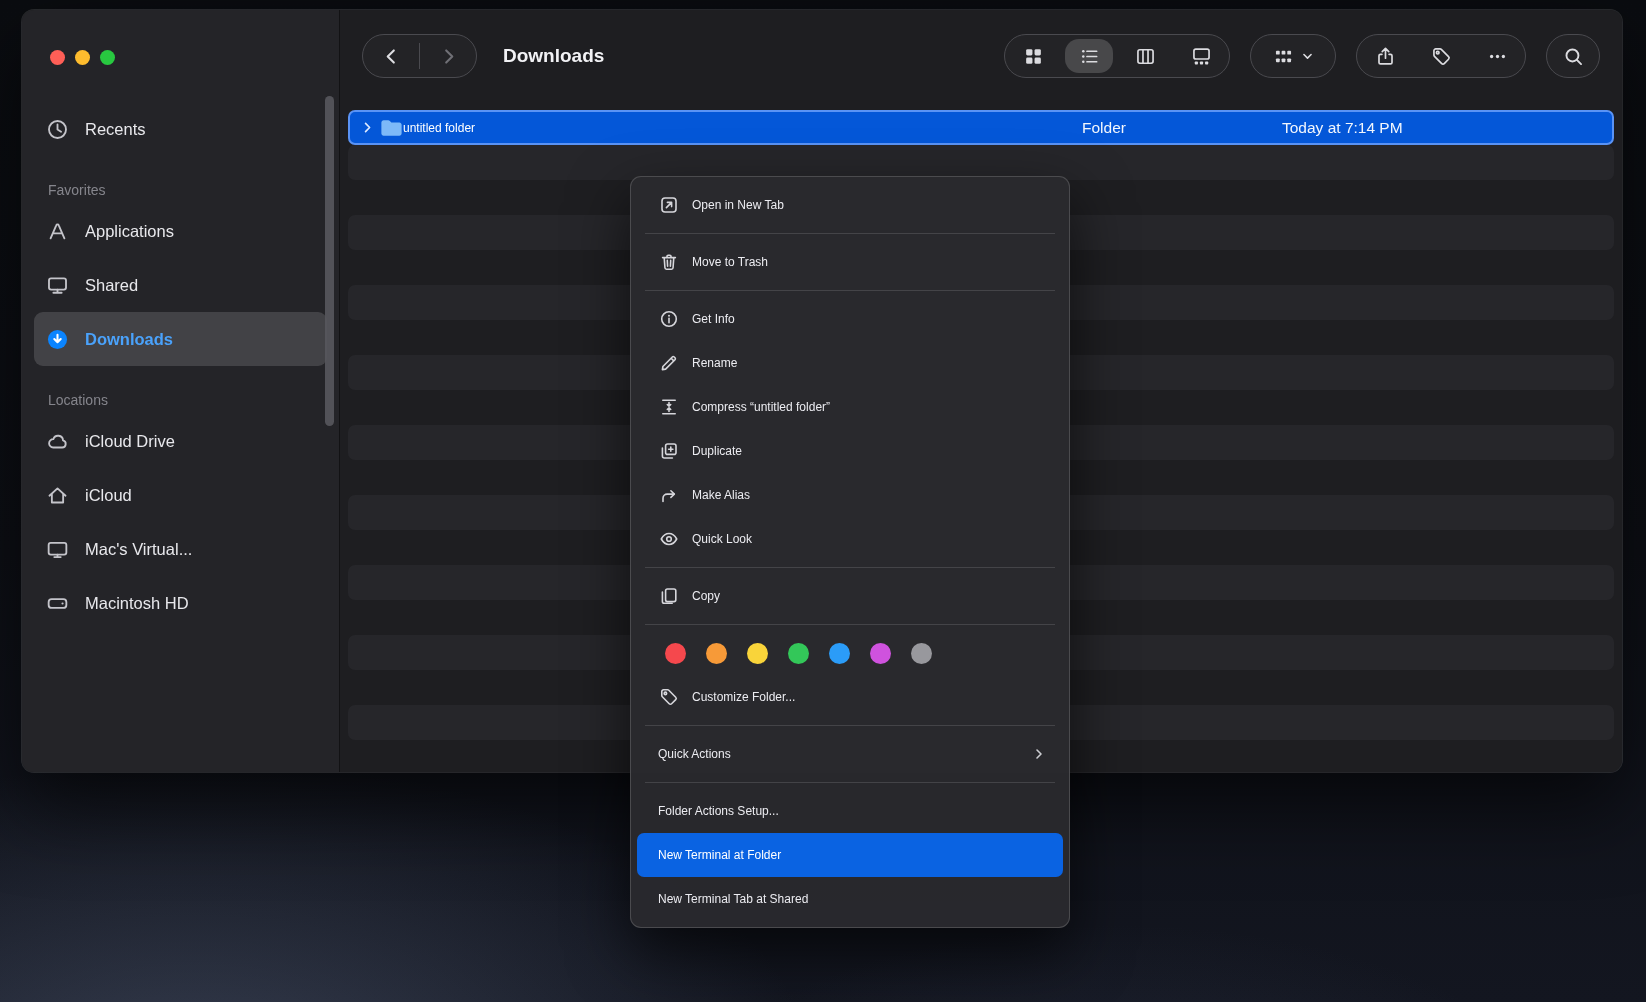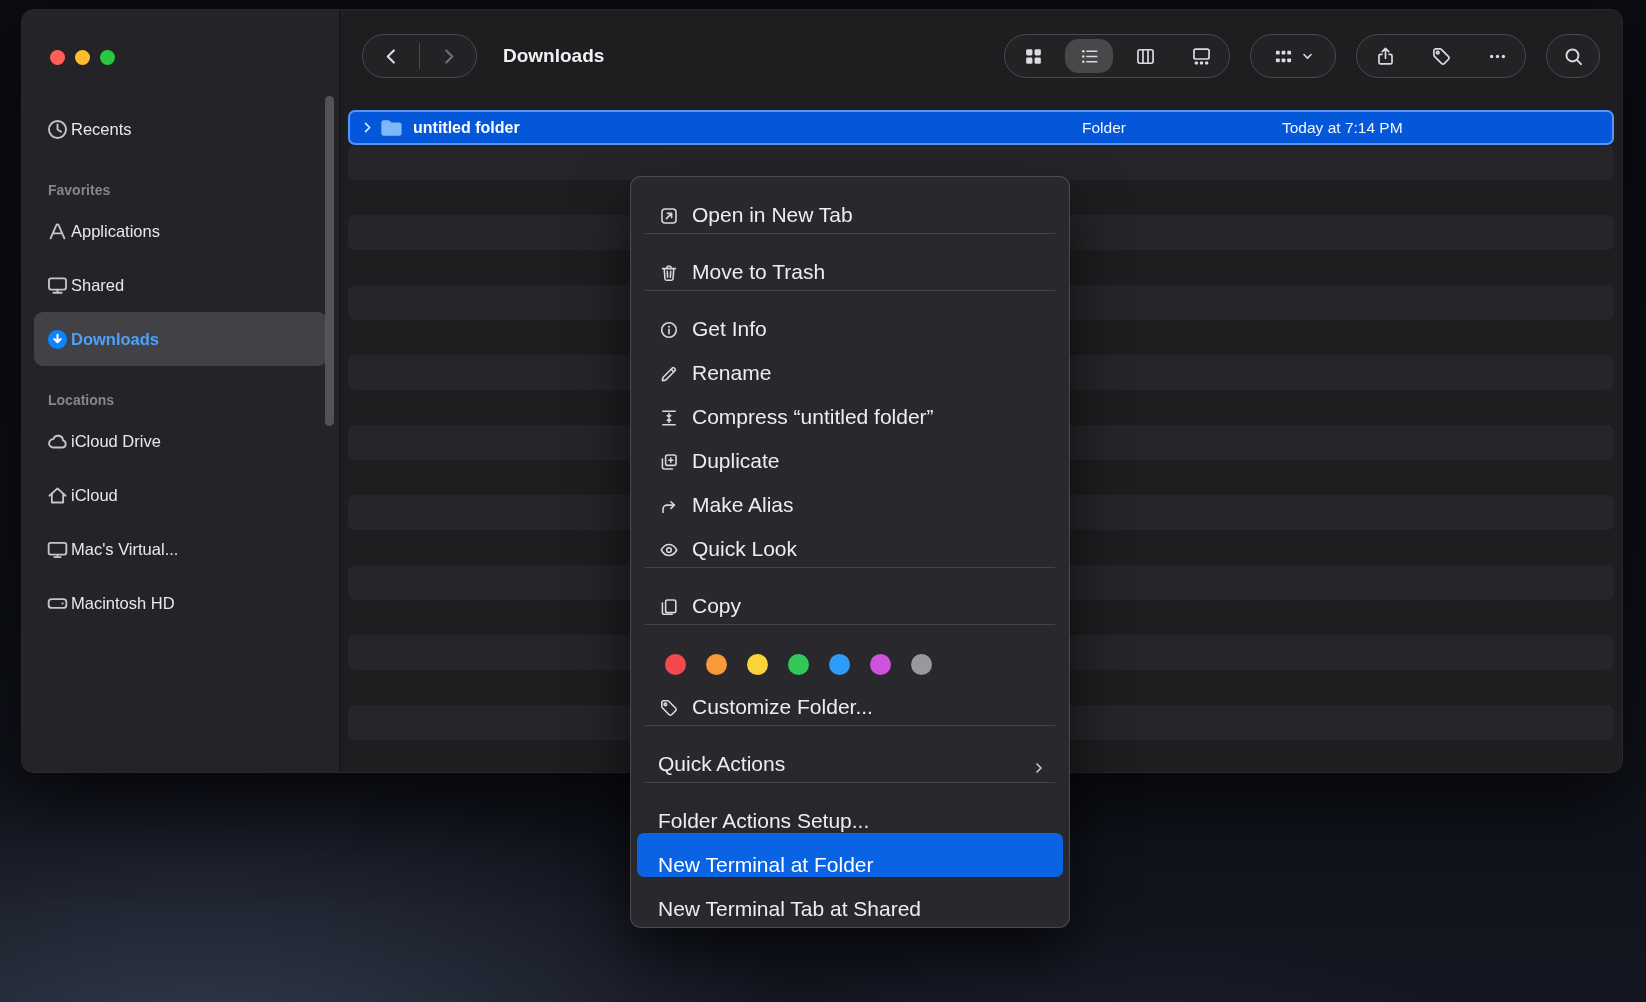--- a/index.html
+++ b/index.html
@@ -15,25 +15,25 @@
   .window{position:absolute;left:22px;top:10px;width:1600px;height:762px;border-radius:12px;background:#1e1e21;
     box-shadow:0 0 0 1px rgba(255,255,255,.12),0 34px 80px rgba(0,0,0,.62);display:flex;overflow:hidden}
   .sidebar{position:relative;width:318px;flex:none;background:#242428;border-right:1px solid #121214}
   .traffic{position:absolute;left:28px;top:40px;display:flex;gap:10px}
   .tl{width:15px;height:15px;border-radius:50%}
   .tl.red{background:var(--traffic-close,#ff5f57)}
   .tl.yellow{background:var(--traffic-minimize,#febc2e)}
   .tl.green{background:var(--traffic-zoom,#28c840)}
 
   .side-nav{position:absolute;top:92px;left:0;right:0}
-  .side-item{height:54px;margin:0 12px;padding:0 12px;border-radius:9px;display:flex;align-items:center;gap:2px;color:#e8e8ec;font-size:16.5px;font-weight:500;white-space:nowrap}
+  .side-item{height:54px;margin:0 12px;padding:0 12px;border-radius:9px;display:flex;align-items:center;gap:16px;color:#e8e8ec;font-size:16.5px;font-weight:500;white-space:nowrap}
   .side-item .si{width:23px;height:23px;color:#c4c4ca;flex:none}
   .side-item.selected{background:rgba(255,255,255,.14)}
   .side-item.selected .sl{color:#4aa2fb;font-weight:600}
-  .side-header{margin:26px 26px 6px;font-size:14px;font-weight:700;color:#85858c}
+  .side-header{margin:26px 26px 6px;font-size:14px;font-weight:400;color:#85858c}
   .side-scrollbar{position:absolute;right:5px;top:86px;width:9px;height:330px;border-radius:5px;background:#58585d;opacity:.9}
 
   
   .main{flex:1;display:flex;flex-direction:column;background:#1e1e21;min-width:0}
   .toolbar{height:92px;flex:none;display:flex;align-items:center;padding:0 22px;gap:20px}
   .capsule{height:44px;border:1px solid #4a4a4f;border-radius:22px;display:flex;align-items:center;background:rgba(255,255,255,.025);flex:none}
   .tbtn{height:42px;width:56px;display:flex;align-items:center;justify-content:center;background:none;border:none;color:#dcdce0;font-family:inherit}
   .tbtn.dim{color:#6f6f75}
   .tbtn.wide{width:84px;gap:7px}
   .tb-ic{width:21px;height:21px;display:block}
@@ -52,30 +52,30 @@
   .sort-chevron{position:absolute;right:24px;top:50%;transform:translateY(-50%);width:15px;height:15px;color:#9a9aa1}
 
   
   .rows{flex:1;overflow:hidden;padding-top:8px}
   .row{height:35px;margin:0 8px;border-radius:7px}
   .row.lit{background:#26262a}
   .row.selected{display:flex;align-items:center;padding:0 10px;background:var(--row-selection,#0457d8);
     border:2px solid var(--row-selection-border,#5a93f5);position:relative;color:#fff}
   .disclosure{width:15px;height:15px;color:#dfeaff;flex:none}
   .folder-ic{width:23px;height:18px;margin-left:5px;flex:none}
-  .row-name{margin-left:10px;font-size:16px;font-weight:700;color:#fff;white-space:nowrap}
+  .row-name{font-size:12px;font-weight:400;color:#fff;white-space:nowrap}
   .cell{position:absolute;font-size:15.5px;color:rgba(255,255,255,.95);white-space:nowrap}
   .cell.kind{left:732px}
   .cell.date{left:932px}
 
   
   .context-menu{position:absolute;left:630px;top:176px;width:440px;background:rgba(41,41,45,.97);
     border:1px solid rgba(255,255,255,.16);border-radius:11px;padding:6px 0;
     box-shadow:0 24px 60px rgba(0,0,0,.65);z-index:10}
-  .menu-item{height:44px;margin:0 6px;padding:0 16px 0 21px;display:flex;align-items:flex-end;gap:12px;border-radius:7px;color:#ececf1;font-size:21px;white-space:nowrap}
+  .menu-item{height:44px;margin:0 6px;padding:0 16px 0 21px;display:flex;align-items:center;gap:12px;border-radius:7px;color:#ececf1;font-size:12px;white-space:nowrap}
   .menu-item .mi{width:22px;height:22px;flex:none;color:#d6d6db;display:flex;align-items:center;justify-content:center}
   .menu-item .mi svg{width:20px;height:20px}
   .menu-item.highlight{background:var(--accent,#0a63e2);color:#fff}
   .menu-sep{height:1px;background:rgba(255,255,255,.13);margin:6px 14px}
   .sub-ch{margin-left:auto;width:16px;height:16px;color:#cccdd2}
   .tags-row{gap:0;padding-left:28px}
   .tag-dot{width:21px;height:21px;border-radius:50%;margin-right:20px;flex:none}
 
   
   svg.ic{display:block;width:100%;height:100%;fill:none;stroke:currentColor;stroke-width:1.6;stroke-linecap:round;stroke-linejoin:round}

